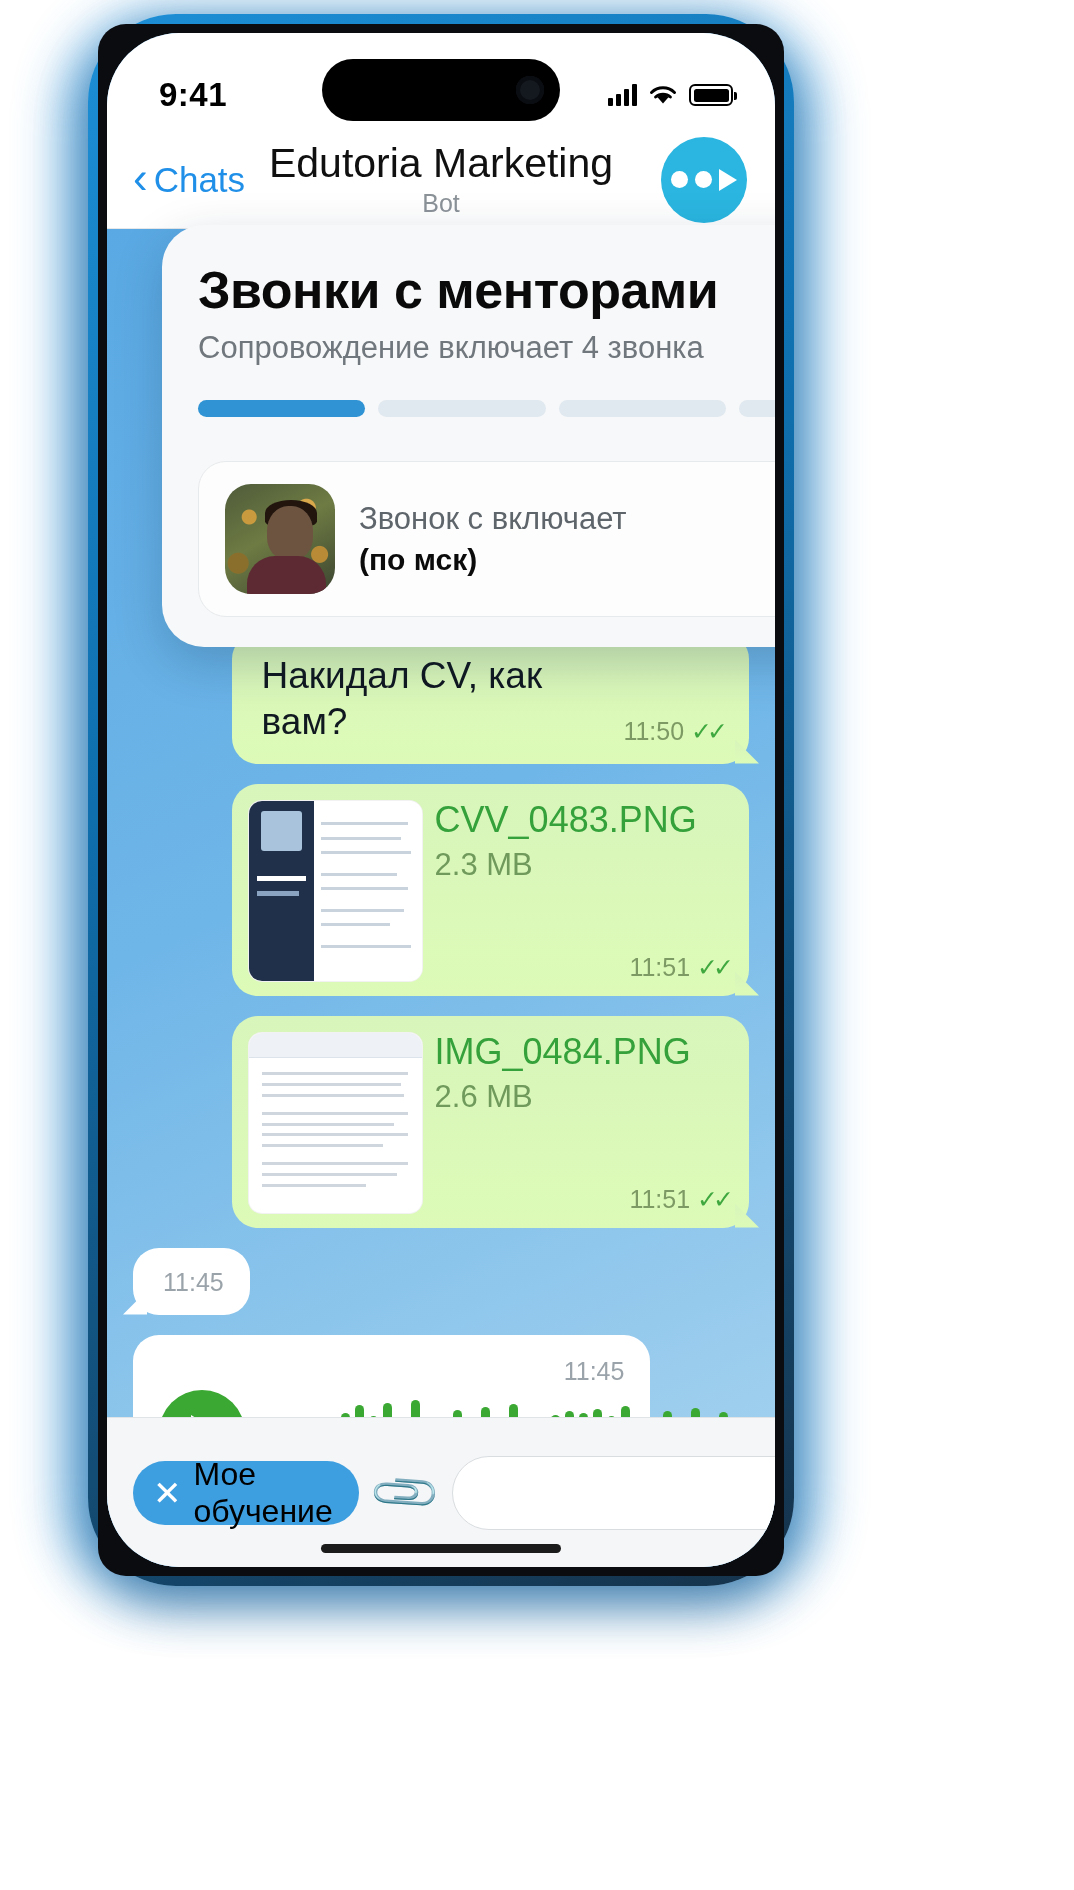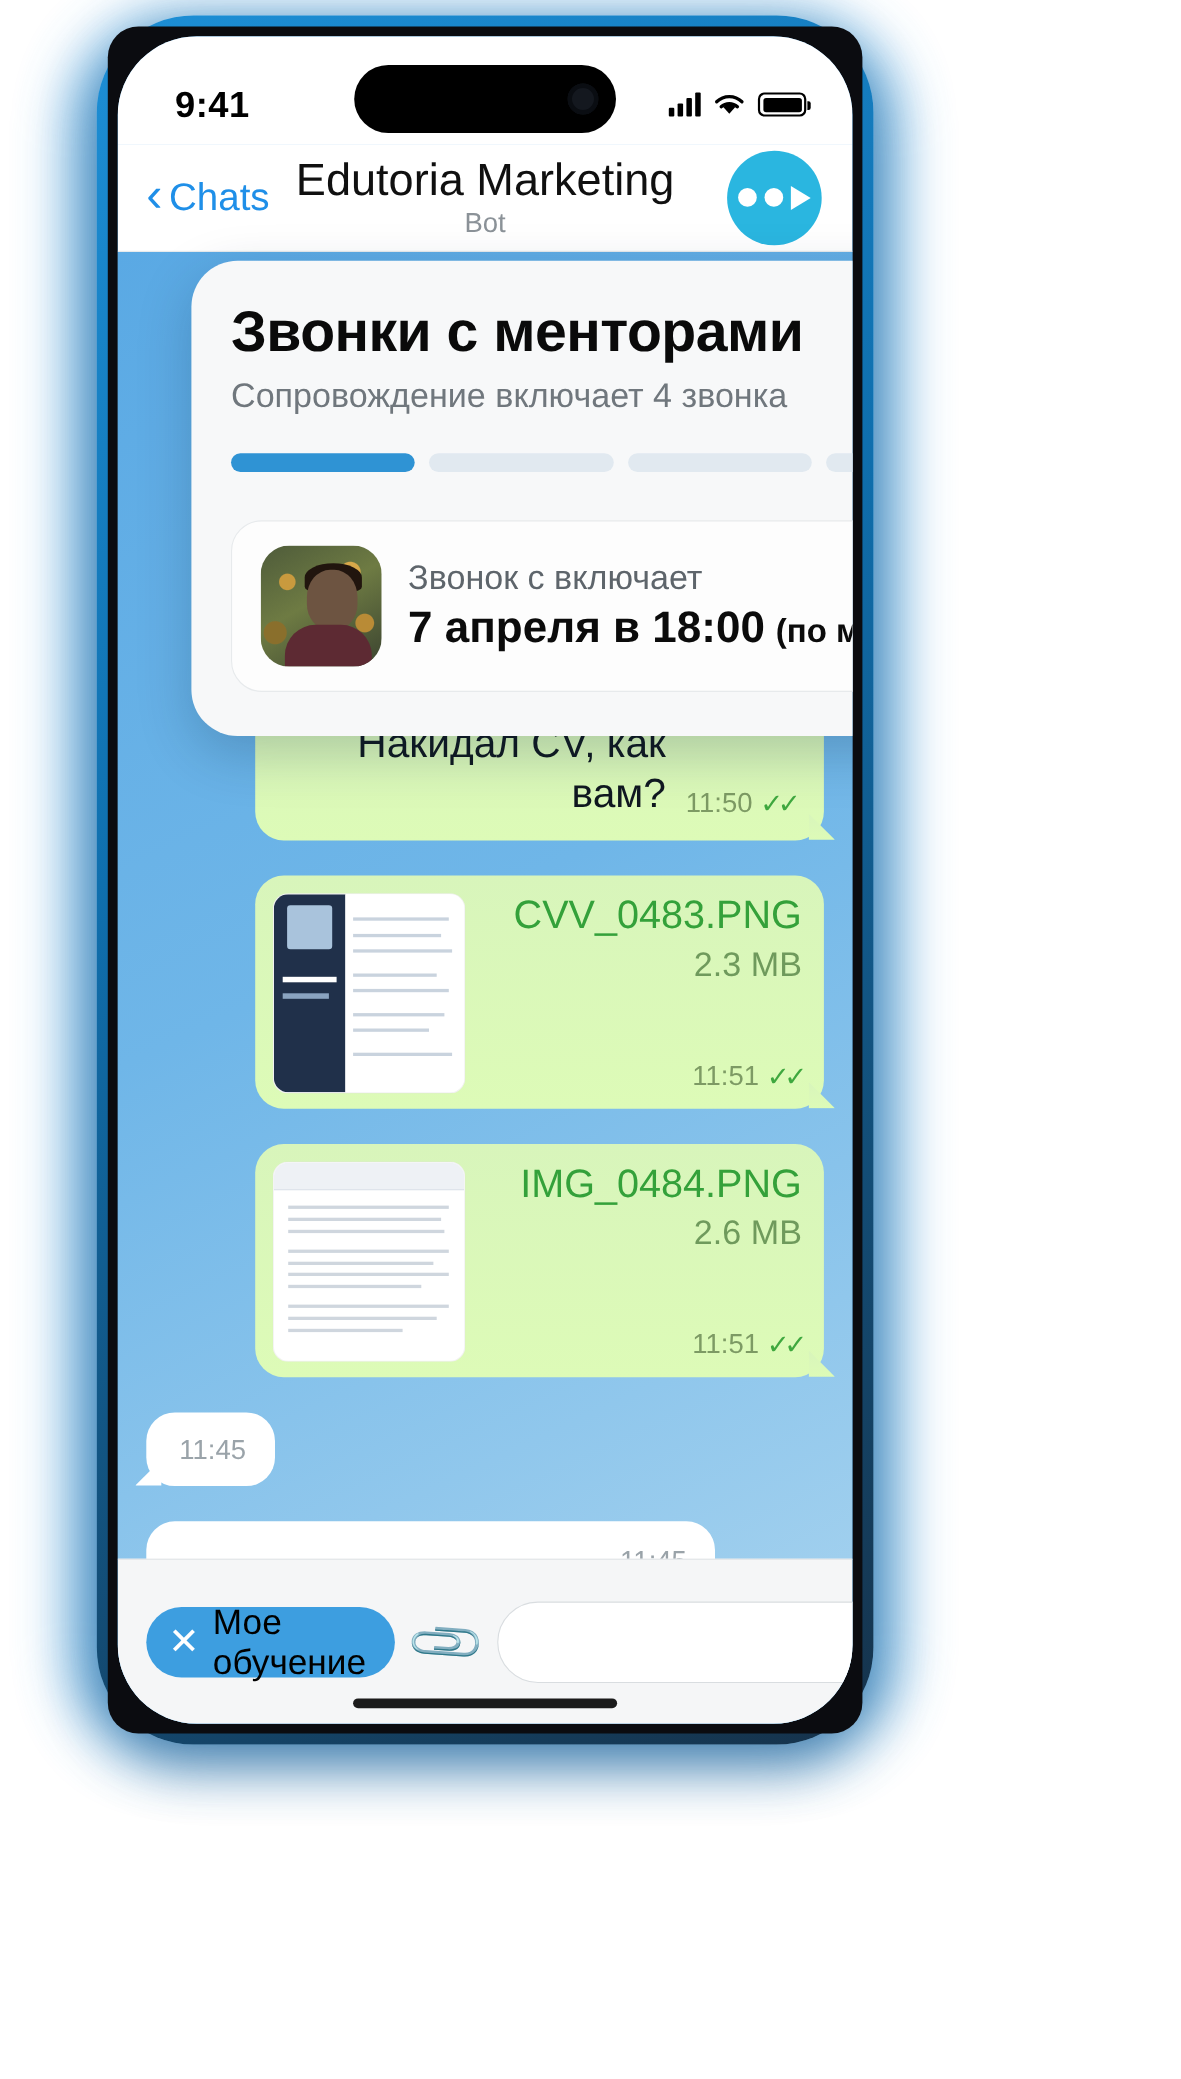--- a/index.html
+++ b/index.html
@@ -89,27 +89,26 @@
   #nav-avatar .d3{width:0;height:0;border-left:18px solid #fff;border-top:11px solid transparent;border-bottom:11px solid transparent;}
 
   
   #chat-bg{
     position:absolute; top:196px; left:0; right:0; bottom:0;
     background:linear-gradient(155deg,#5aa9e4 0%,#6fb6e8 45%,#a9d4ef 100%);
   }
 
   
   #promo-card{
-    position:absolute; left:55px; top:204px; width:780px;
+    position:absolute; left:55px; top:192px; width:780px;
     background:#f7f8f9;
     border-radius:42px;
     box-shadow:0 16px 48px rgba(10,40,70,.22);
-    padding:38px 36px 40px 36px;
+    padding:38px 36px 30px 36px;
     z-index:20;
-    margin-left:12px;
   }
   #promo-head{ display:flex; align-items:flex-start; }
   #promo-texts{ flex:1; }
   #promo-title{ font-size:52px; font-weight:700; color:#0a0a0a; letter-spacing:-.5px; line-height:1.05;}
   #promo-sub{ font-size:31px; color:#70777d; margin-top:12px;}
 
   #progress-track{ display:flex; gap:13px; margin-top:34px; }
   #progress-track .seg{ flex:1; height:17px; border-radius:9px; background:#e1e9f0;}
   #progress-track .seg.on{ background:#2f93d4; }
 
@@ -146,21 +145,21 @@
     background:#5d2a33; border-radius:28px 28px 0 0;
   }
   #call-info{ flex:1; }
   #call-label{ font-size:31px; color:#5e656b; }
   #call-date-line{ margin-top:6px; display:flex; align-items:baseline; gap:10px; flex-wrap:wrap;}
   #call-date{ font-size:40px; font-weight:700; color:#0b0b0b; }
   #call-tz{ font-size:30px; font-weight:700; color:#0b0b0b; }
 
   
   #messages{ position:absolute; top:600px; left:0; right:0; bottom:150px; padding:0 26px; }
-  .row{ display:flex; margin-bottom:32px;text-align:right; }
+  .row{ display:flex; margin-bottom:20px; }
   .row.out{ justify-content:flex-end; }
   .row.in{ justify-content:flex-start; }
 
   .bub{ position:relative; border-radius:26px; max-width:84%; }
   .bub.out{ background:#d9f7b8; background:linear-gradient(180deg,#d8f5bb 0%,#ddfbb7 100%); }
   .bub.in{ background:#ffffff; }
 
   .bub.out::after{
     content:""; position:absolute; right:-10px; bottom:0;
     width:24px;height:24px; background:inherit;
@@ -435,21 +434,20 @@
 
       <div id="call-row">
         <div id="call-avatar">
           <span class="hair"></span>
               <span class="head"></span>
               <span class="body"></span>
         </div>
         <div id="call-info">
           <div id="call-label">Звонок с включает</div>
           <div id="call-date-line">
-            <span id="call-date">7 апреля в 18:00</span>
             <span id="call-tz">(по мск)</span>
           </div>
         </div>
       </div>
     </div>
 
     <div id="input-bar">
       <div id="chip">
         <span class="x">✕</span>
         <span class="lbl">Мое обучение</span>

